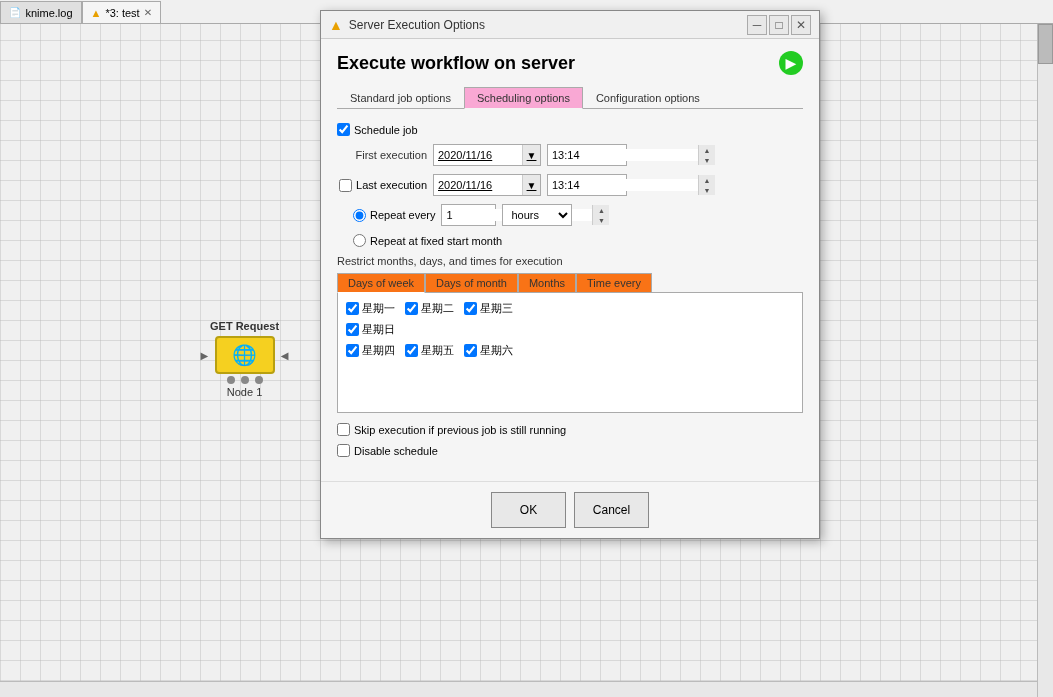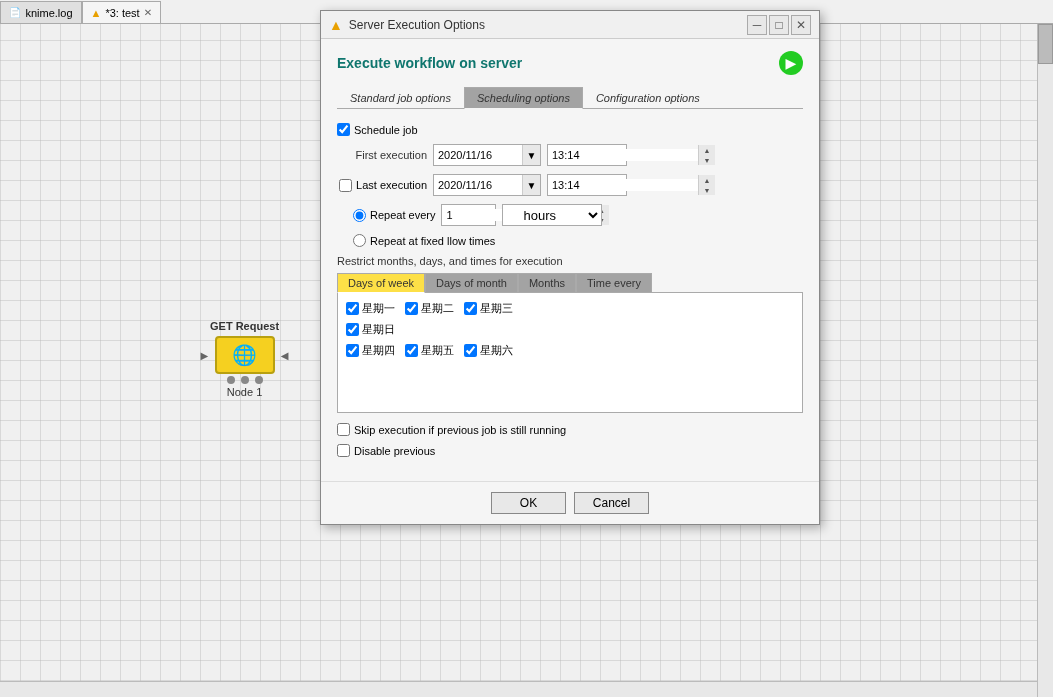--- a/index.html
+++ b/index.html
@@ -200,56 +200,55 @@
       padding: 12px 16px;
     }
 
     .dialog-header-row {
       display: flex;
       align-items: center;
       justify-content: space-between;
       margin-bottom: 12px;
     }
     .dialog-main-title {
-      font-size: 14px;
+      font-size: 18px;
       font-weight: bold;
-      color: #0f766e;
+      color: #000000;
     }
     .run-btn {
       width: 24px;
       height: 24px;
       background: #22cc22;
       border-radius: 50%;
       display: flex;
       align-items: center;
       justify-content: center;
       cursor: pointer;
       border: none;
       color: white;
       font-size: 14px;
     }
 
     
     .dialog-tabs {
       display: flex;
       border-bottom: 1px solid #aaa;
       margin-bottom: 10px;
-      font-style: italic;
     }
     .dialog-tab {
       padding: 4px 12px;
       font-size: 11px;
       border: 1px solid transparent;
       border-bottom: none;
       cursor: pointer;
       background: transparent;
       color: #333;
     }
     .dialog-tab.active {
-      background: #a3a3a3;
+      background: #f9a8d4;
       border-color: #aaa;
       border-bottom: 1px solid #f5f5f5;
       margin-bottom: -1px;
       z-index: 1;
     }
 
     .tab-content {
       padding: 4px 0;
     }
 
@@ -282,20 +281,21 @@
       color: #333;
       min-width: 90px;
       text-align: right;
     }
     .date-input-wrapper {
       display: flex;
       align-items: center;
       border: 1px solid #aaa;
       background: white;
       height: 22px;
+      text-decoration: underline;
     }
     .date-input-text {
       padding: 0 4px;
       font-size: 11px;
       width: 88px;
       border: none;
       outline: none;
     }
     .date-cal-btn {
       width: 18px;
@@ -355,22 +355,22 @@
       padding: 0 4px;
       font-size: 11px;
       flex: 1;
       border: none;
       outline: none;
     }
     .hours-select {
       border: 1px solid #aaa;
       background: white;
       height: 22px;
-      font-size: 13px;
-      padding: 0 16px;
+      font-size: 11px;
+      padding: 0 4px;
       cursor: pointer;
       min-width: 70px;
     }
 
     
     .restrict-label {
       font-size: 11px;
       color: #333;
       margin-bottom: 6px;
     }
@@ -379,25 +379,25 @@
       display: flex;
       border-bottom: 1px solid #aaa;
       margin-bottom: 0;
     }
     .inner-tab {
       padding: 3px 10px;
       font-size: 11px;
       border: 1px solid #aaa;
       border-bottom: none;
       cursor: pointer;
-      background: #a3a3a3;
+      background: #f97316;
       color: #333;
     }
     .inner-tab.active {
-      background: #fde047;
+      background: #f97316;
       border-bottom: 1px solid white;
       margin-bottom: -1px;
       z-index: 1;
     }
 
     .days-panel {
       border: 1px solid #aaa;
       border-top: none;
       background: white;
       padding: 8px;
@@ -431,21 +431,21 @@
     .dialog-footer {
       display: flex;
       justify-content: center;
       padding: 10px;
       gap: 8px;
       border-top: 1px solid #ddd;
       background: #f5f5f5;
     }
     .footer-btn {
       min-width: 75px;
-      height: 22px;
+      height: 36px;
       border: 1px solid #888;
       background: #e8e8e8;
       cursor: pointer;
       font-size: 12px;
       display: flex;
       align-items: center;
       justify-content: center;
     }
     .footer-btn.primary {
       background: #e8e8e8;
@@ -580,21 +580,21 @@
           <option selected="">hours</option>
           <option>days</option>
           <option>weeks</option>
           <option>months</option>
         </select>
       </div>
 
       <div class="form-row" style="margin-left: 16px;">
         <label class="checkbox-label">
           <input type="radio" name="repeat_type" style="">
-          <span>Repeat at fixed llow times</span>
+          <span>Repeat at fixed start month</span>
         </label>
       </div>
 
       <div class="restrict-label">Restrict months, days, and times for execution</div>
 
       <div class="inner-tabs">
         <div class="inner-tab active">
           <span>Days of week</span>
         </div>
         <div class="inner-tab">
@@ -648,21 +648,21 @@
       <div class="bottom-options">
         <div class="form-row">
           <label class="checkbox-label">
             <input type="checkbox" style="">
             <span>Skip execution if previous job is still running</span>
           </label>
         </div>
         <div class="form-row">
           <label class="checkbox-label">
             <input type="checkbox" style="">
-            <span>Disable previous</span>
+            <span>Disable schedule</span>
           </label>
         </div>
       </div>
     </div>
   </div>
 
   <div class="dialog-footer">
     <button class="footer-btn primary">OK</button>
     <button class="footer-btn">Cancel</button>
   </div>

